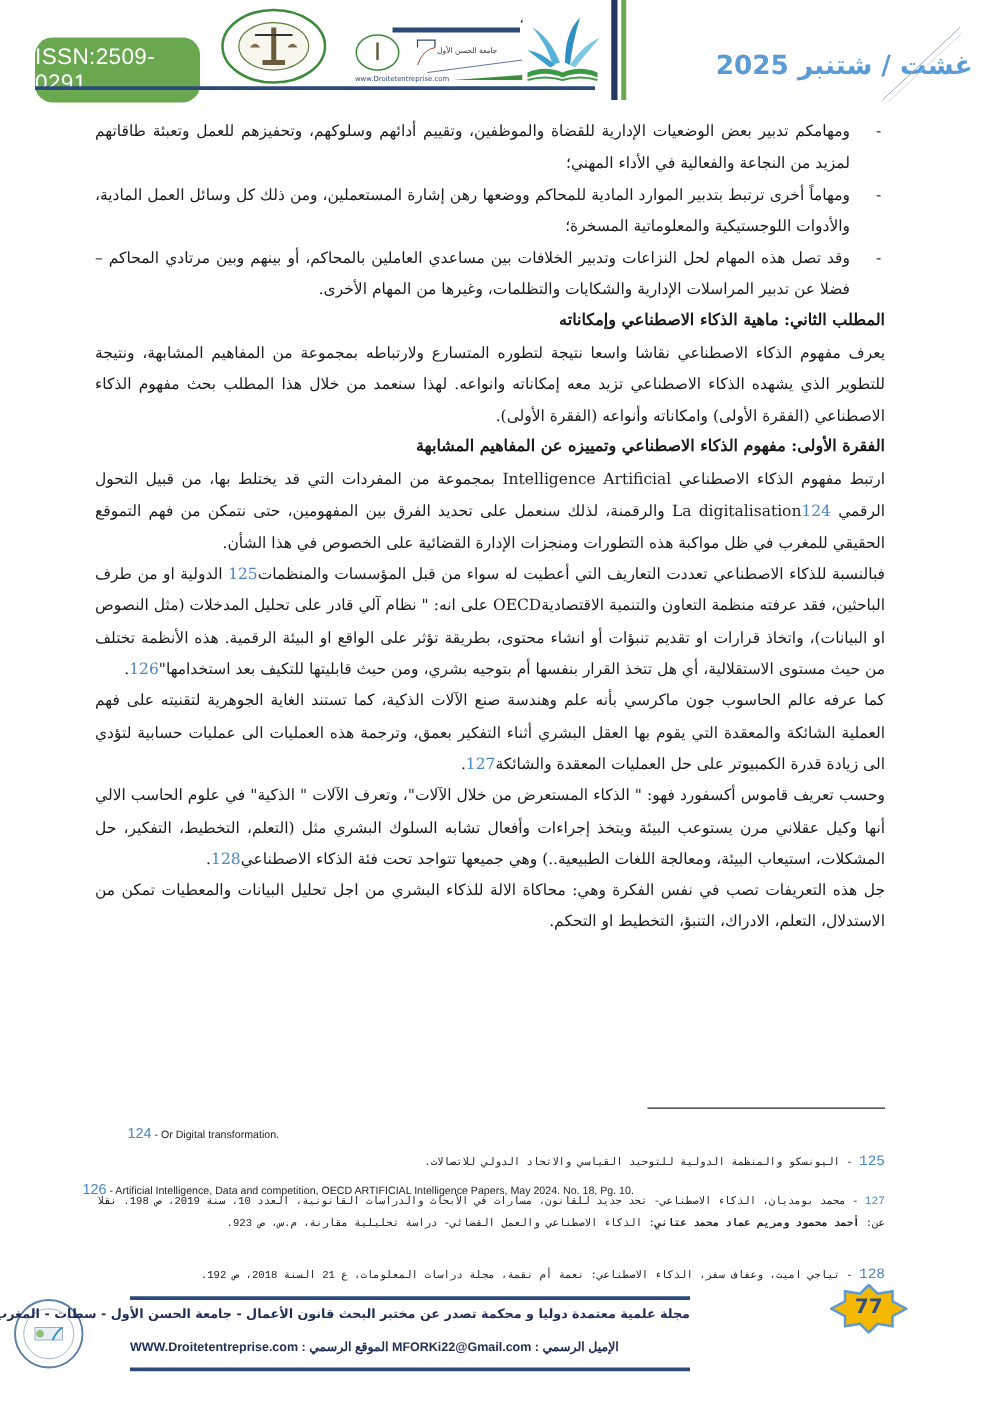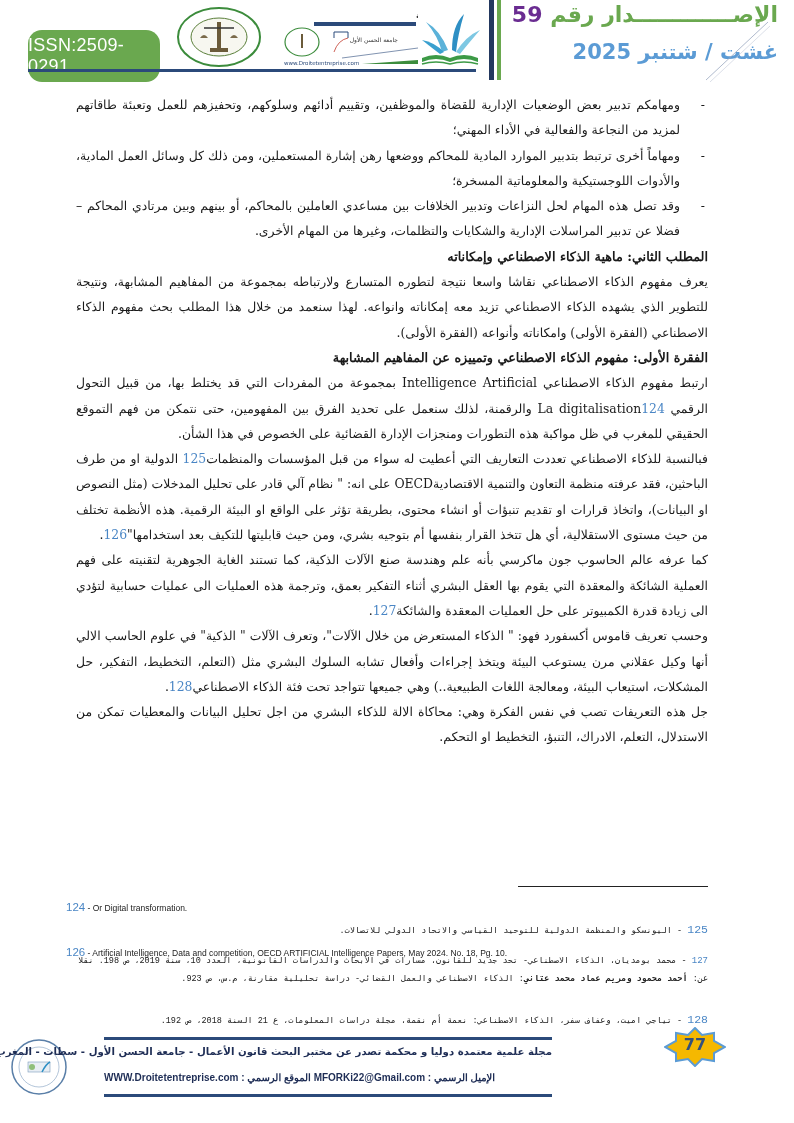--- a/index.html
+++ b/index.html
@@ -91,24 +91,20 @@
     <path d="M34 44 Q34 20 46 8 Q40 28 38 46 Z" fill="#2e8fc4"></path>
     <path d="M38 46 Q48 30 62 24 Q50 38 42 48 Z" fill="#7ec8e3"></path>
     <path d="M26 46 Q16 36 4 34 Q14 42 22 48 Z" fill="#3aa0cf"></path>
     <path d="M4 52 Q18 46 32 52 Q46 46 60 52 L60 56 Q46 50 32 56 Q18 50 4 56 Z" fill="#3c9a46"></path>
     <path d="M4 58 Q18 54 32 58 Q46 54 60 58" fill="none" stroke="#3c9a46" stroke-width="1.5"></path>
   </svg>
 
   <div class="vbar1"></div>
   <div class="vbar2"></div>
 
-  <div class="issue-line1">
-    <span>الإصـــــــــــــدار رقم</span>
-    <span class="num">59</span>
-  </div>
   <div class="issue-line2">غشت / شتنبر 2025</div>
 
   <svg class="diag" viewBox="0 0 70 62">
     <line x1="68" y1="2" x2="6" y2="60" stroke="#9aa8c0" stroke-width="0.8"></line>
     <line x1="70" y1="6" x2="10" y2="62" stroke="#c3cad8" stroke-width="0.6"></line>
   </svg>
 </div>
 
 <div class="content">
   <p class="bullet">
@@ -135,21 +131,21 @@
 
   <p><span>كما عرفه عالم الحاسوب جون ماكرسي بأنه علم وهندسة صنع الآلات الذكية، كما تستند الغاية الجوهرية لتقنيته على فهم العملية الشائكة والمعقدة التي يقوم بها العقل البشري أثناء التفكير بعمق، وترجمة هذه العمليات الى عمليات حسابية لتؤدي الى زيادة قدرة الكمبيوتر على حل العمليات المعقدة والشائكة</span><a class="fn-ref">127</a><span>.</span></p>
 
   <p><span>وحسب تعريف قاموس أكسفورد فهو: " الذكاء المستعرض من خلال الآلات"، وتعرف الآلات " الذكية" في علوم الحاسب الالي أنها وكيل عقلاني مرن يستوعب البيئة ويتخذ إجراءات وأفعال تشابه السلوك البشري مثل (التعلم، التخطيط، التفكير، حل المشكلات، استيعاب البيئة، ومعالجة اللغات الطبيعية..) وهي جميعها تتواجد تحت فئة الذكاء الاصطناعي</span><a class="fn-ref">128</a><span>.</span></p>
 
   <p>جل هذه التعريفات تصب في نفس الفكرة وهي: محاكاة الالة للذكاء البشري من اجل تحليل البيانات والمعطيات تمكن من الاستدلال، التعلم، الادراك، التنبؤ، التخطيط او التحكم.</p>
 </div>
 
 <div class="fn-rule"></div>
 
-<div class="fn fn-ltr" style="top:900px;">
+<div class="fn fn-ltr" style="top:900px;margin-left:36px;">
   <span class="fnnum">124</span><span> - Or Digital transformation.</span>
 </div>
 <div class="fn fn-rtl" style="top:922px;">
   <span class="fnnum">125</span><span> - اليونسكو والمنظمة الدولية للتوحيد القياسي والاتحاد الدولي للاتصالات.</span>
 </div>
 <div class="fn fn-ltr" style="top:945px;">
   <span class="fnnum">126</span><span> - Artificial Intelligence, Data and competition, OECD ARTIFICIAL Intelligence Papers, May 2024. No. 18, Pg. 10.</span>
 </div>
 <div class="fn fn-rtl" style="top:952px; line-height:18px;">
   <span class="fnnum" style="font-size:9px;">127</span><span> - محمد بومديان، الذكاء الاصطناعي- تحد جديد للقانون، مسارات في الأبحاث والدراسات القانونية، العدد 10، سنة 2019، ص 198. نقلا عن: </span><b>أحمد محمود ومريم عماد محمد عتاني</b><span>: الذكاء الاصطناعي والعمل القضائي- دراسة تحليلية مقارنة، م.س، ص 923.</span>

